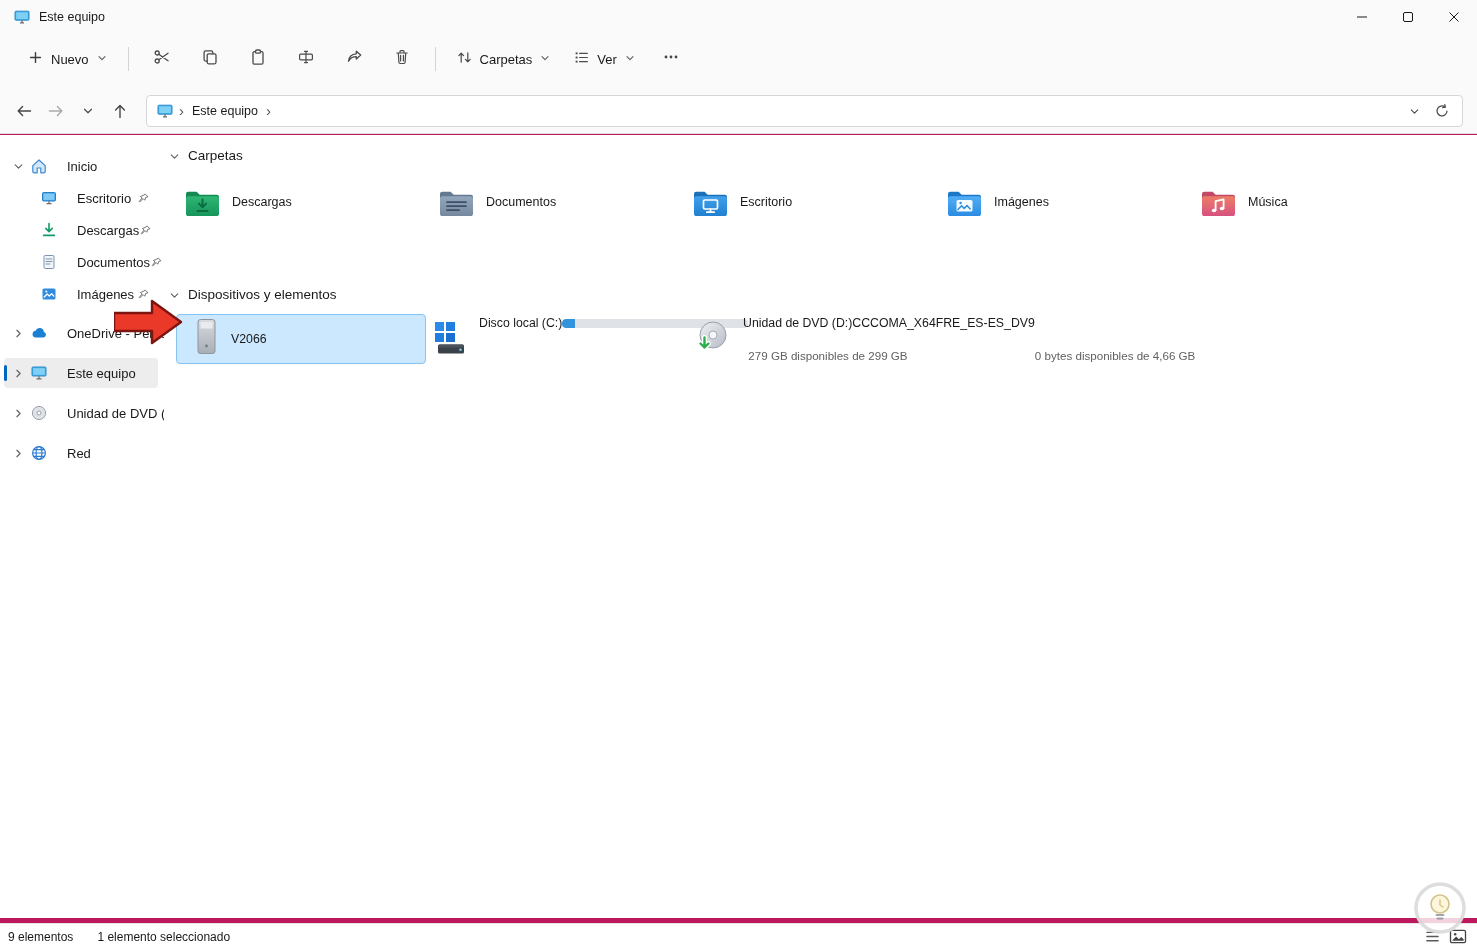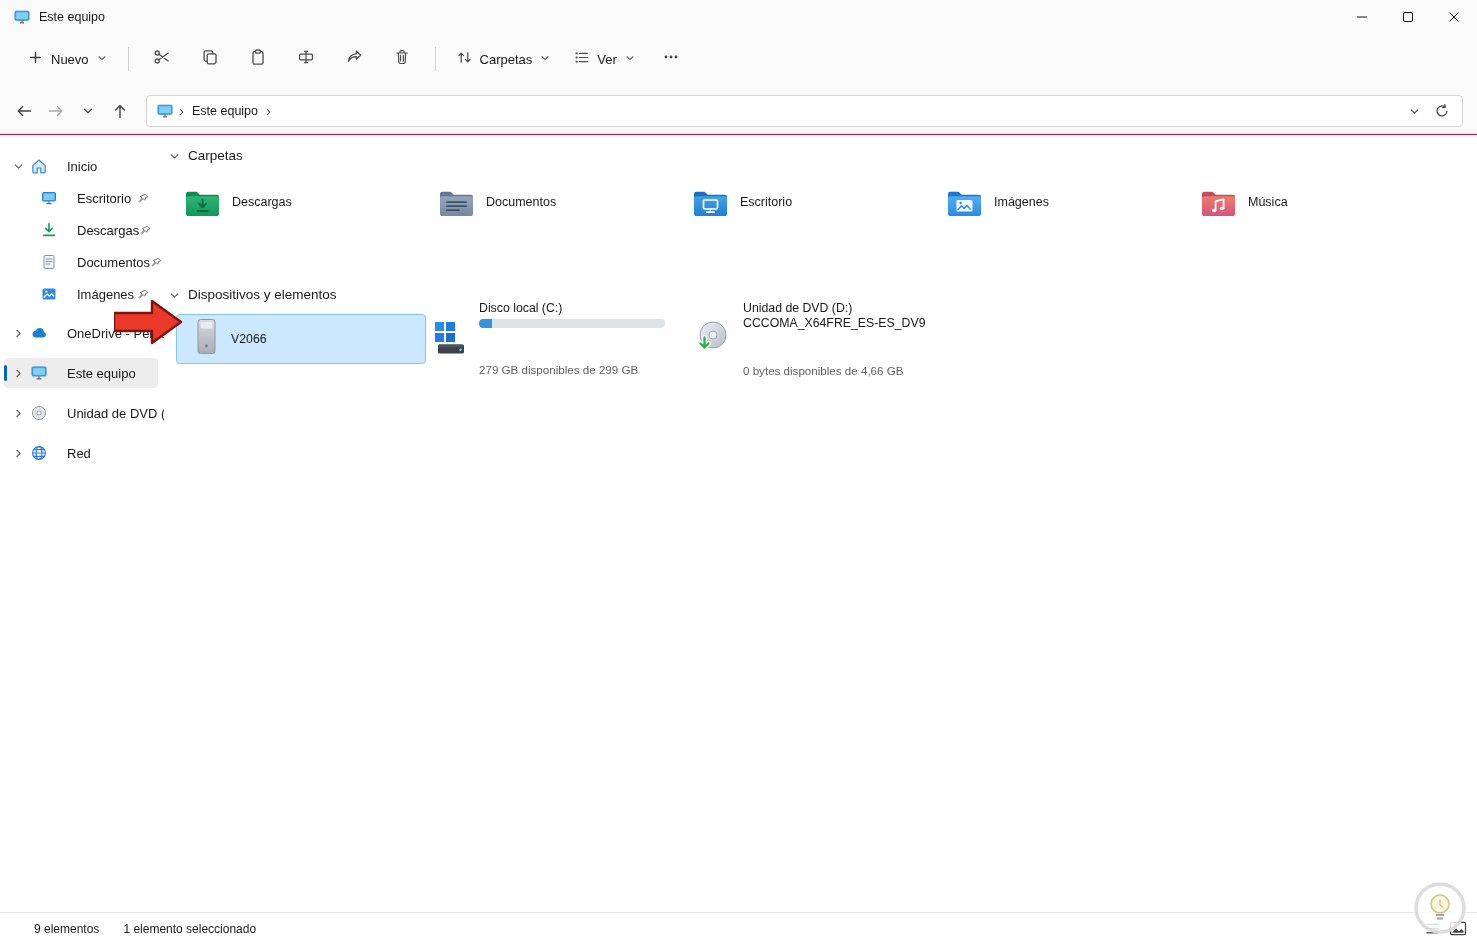--- a/index.html
+++ b/index.html
@@ -44,31 +44,31 @@
 
   
   .content { position:absolute; top:135px; left:164px; right:0; bottom:26px; background:#ffffff; }
   .sec-head { position:absolute; display:flex; align-items:flex-end; font-size:13.5px; color:#191919; }
   .sec-head .chev { display:flex; margin-right:7px; }
   .tile { position:absolute; width:250px; height:52px; display:flex; align-items:center; border-radius:4px; border:1px solid transparent; cursor:default; }
   .tile .f-ic { margin-left:8px; display:flex; flex:0 0 auto; }
   .tile .f-lbl { margin-left:12px; font-size:12.5px; color:#191919; }
   .dtile { position:absolute; width:250px; height:50px; display:flex; align-items:center; border-radius:4px; border:1px solid transparent; cursor:default; }
   .dtile.sel { background:#cce8ff; border-color:#84c3f5; }
-  .d-info { margin-left:12px; display:flex; flex-direction:column; }
+  .d-info { margin-left:12px; display:flex; }
   .d-name { font-size:12.3px; color:#191919; line-height:15px; white-space:nowrap; }
   .d-sub { font-size:11.6px; color:#616161; line-height:15px; white-space:nowrap;margin-top:32px; }
   .cap-track { width:186px; height:9px; background:#dfe3e7; border-radius:4px; margin:3px 0 2px 0; overflow:hidden; }
   .cap-fill { height:100%; background:#3393dd; border-radius:4px 0 0 4px; }
 
   .red-arrow { position:absolute; left:114px; top:298px; z-index:50; pointer-events:none; }
   .watermark { position:absolute; left:1412px; top:880px; z-index:40; opacity:.95; pointer-events:none; }
 
   
-  .statusbar { position:absolute; left:0; right:0; bottom:0; height:32px; border-top:1px solid #e6e6e6; background:#ffffff; display:flex; align-items:center; font-size:12px; color:#191919; padding-left:34px; }
+  .statusbar { position:absolute; left:0; right:0; bottom:0; height:21px; border-top:1px solid #e6e6e6; background:#ffffff; display:flex; align-items:flex-end; font-size:12px; color:#191919; padding-left:8px; }
   .statusbar .sel-count { margin-left:24px; }
   .sb-views { margin-left:auto; margin-right:10px; display:flex; gap:8px; align-items:center; }
   .sb-views span { display:flex; }
 </style>
 </head>
 <body>
 
 <svg width="0" height="0" style="position:absolute">
   <defs>
     <linearGradient id="g-dl" x1="0" y1="0" x2="0" y2="1">

